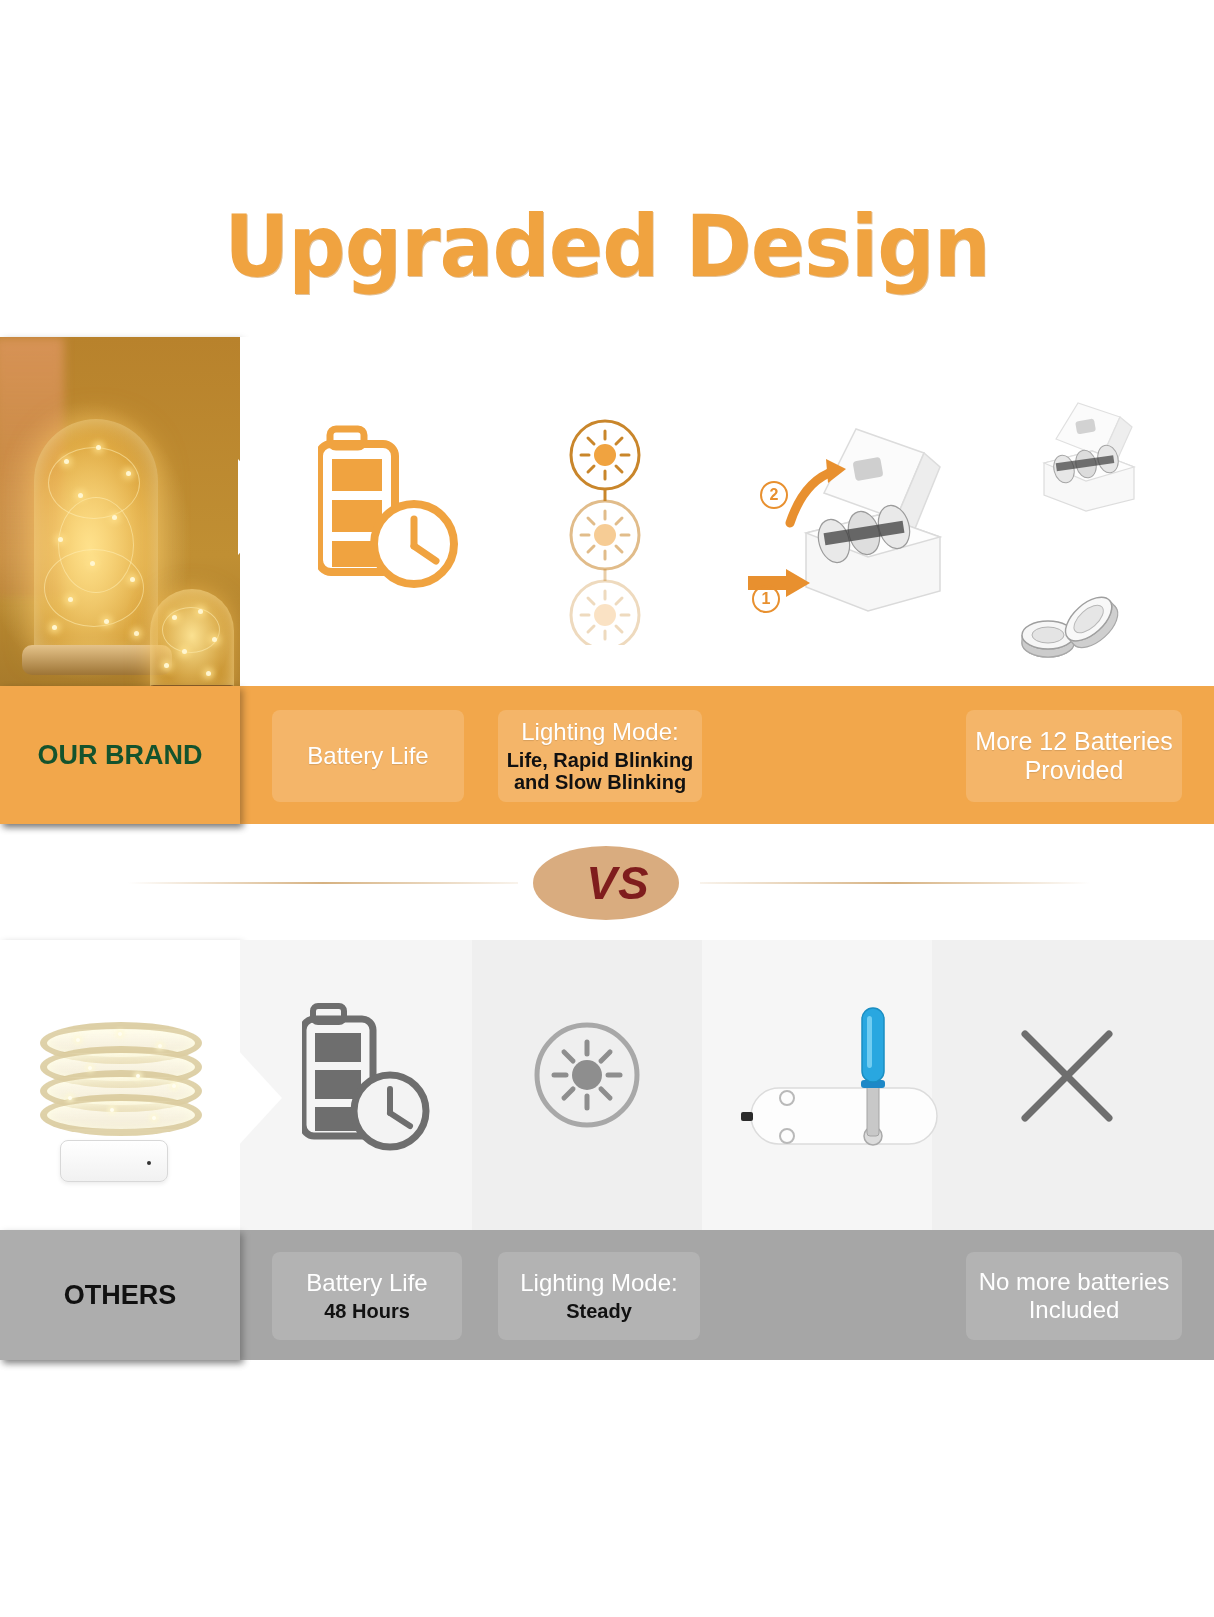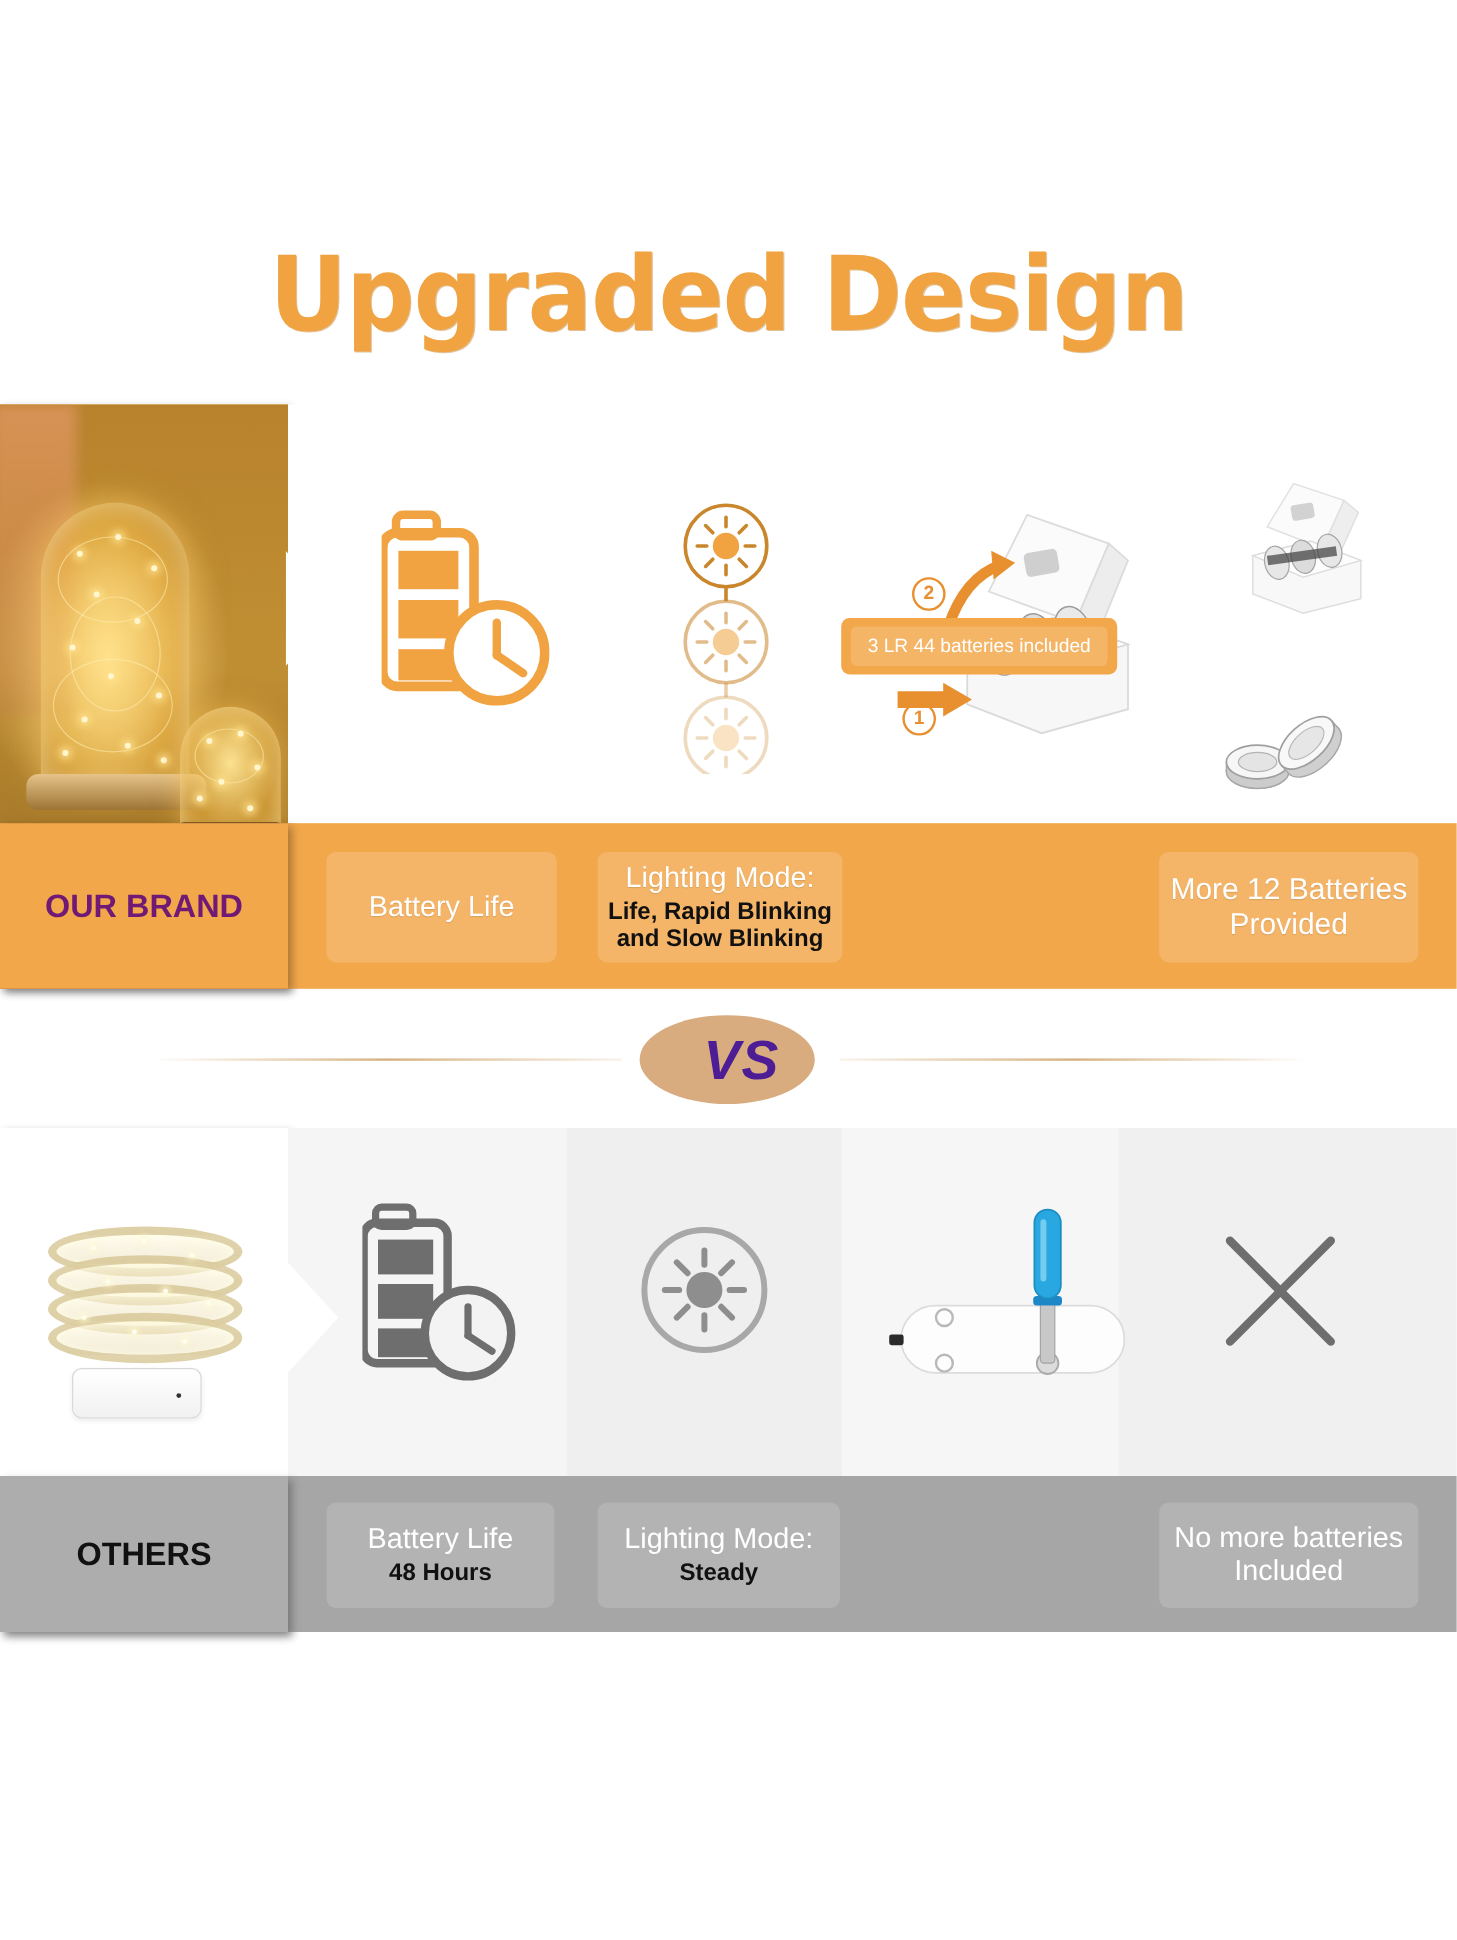--- a/index.html
+++ b/index.html
@@ -87,21 +87,21 @@
     background:#F2A74B;
   }
   .brand-name-cell {
     position:absolute; left:0; top:349px; width:240px; height:138px;
     background:#F2A74B;
     display:flex; align-items:center; justify-content:center;
     box-shadow: 3px 3px 7px rgba(0,0,0,.3);
     z-index:3;
   }
   .brand-name-cell span {
-    font-size:27px; font-weight:700; color:#701a75;
+    font-size:27px; font-weight:700; color:#14532d;
     font-family:"Liberation Sans", sans-serif;
   }
 
   .cellpanel {
     position:absolute; top:24px; height:92px;
     background: rgba(255,255,255,.17);
     border-radius:8px;
     display:flex; flex-direction:column; align-items:center; justify-content:center;
     text-align:center; padding:0 8px;
   }
@@ -118,21 +118,21 @@
   .vs-wrap { position:absolute; left:0; top:828px; width:1214px; height:110px; }
   .vs-line { position:absolute; top:54px; height:2px; background:linear-gradient(90deg,rgba(214,177,128,0),#d6b180,rgba(214,177,128,.15)); }
   .vs-line.l { left:128px; width:390px; }
   .vs-line.r { left:700px; width:390px; background:linear-gradient(90deg,rgba(214,177,128,.15),#d6b180,rgba(214,177,128,0)); }
   .vs-badge {
     position:absolute; left:533px; top:18px; width:146px; height:74px;
     background:#D9AC7F; border-radius:50%;
     display:flex; align-items:center; justify-content:center;
   }
   .vs-badge span {
-    font-size:46px; font-weight:700; font-style:italic; color:#4c1d95;
+    font-size:46px; font-weight:700; font-style:italic; color:#7f1d1d;
     letter-spacing:1px; font-family:"Liberation Sans", sans-serif;margin-left:24px;
   }
 
   
   .others-block { position:absolute; left:0; top:940px; width:1214px; height:420px; }
 
   .photo-bot {
     position:absolute; left:0; top:0; width:240px; height:420px;
     background:#ffffff;
     box-shadow: 3px 3px 7px rgba(0,0,0,.3);
@@ -370,25 +370,20 @@
         <ellipse cx="46" cy="48" rx="16" ry="8" fill="#e4e4e4" stroke="#b4b4b4" stroke-width="1"></ellipse>
         <g transform="rotate(-42 92 38)">
           <ellipse cx="92" cy="38" rx="28" ry="15" fill="#efefef" stroke="#a8a8a8" stroke-width="1.4"></ellipse>
           <path d="M64 30 A28 15 0 0 0 120 30 L120 39 A28 15 0 0 1 64 39 Z" fill="#cfcfcf" stroke="#a8a8a8" stroke-width="1.2"></path>
           <ellipse cx="92" cy="30" rx="28" ry="15" fill="#f8f8f8" stroke="#9f9f9f" stroke-width="1.4"></ellipse>
           <ellipse cx="92" cy="30" rx="18" ry="9" fill="#e6e6e6" stroke="#b8b8b8" stroke-width="1"></ellipse>
         </g>
       </svg>
     </div>
 
-    <div class="lr44-badge" style="left:701px;top:178px;">
-      <div class="lr44-badge-inner">
-        <span>3 LR 44 batteries included</span>
-      </div>
-    </div>
 
     <div class="brand-label-row">
       <div class="cellpanel" style="left:32px;width:192px;">
         <div class="head">Battery Life</div>
       </div>
       <div class="cellpanel" style="left:258px;width:204px;">
         <div class="head">Lighting Mode:</div>
         <div class="sub" style="white-space:pre-line;">Life, Rapid Blinking
 and Slow Blinking</div>
       </div>

